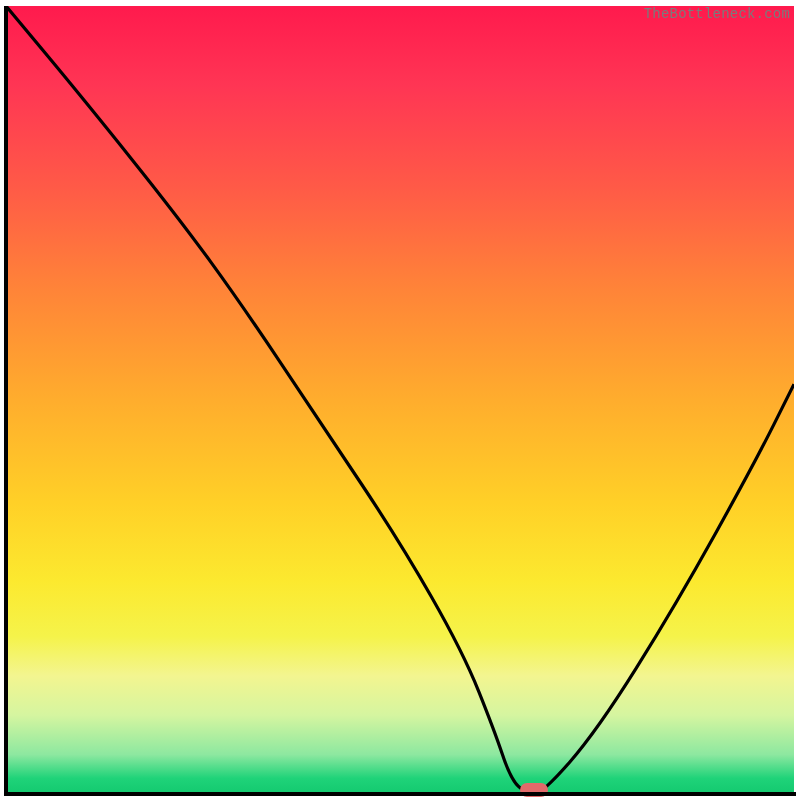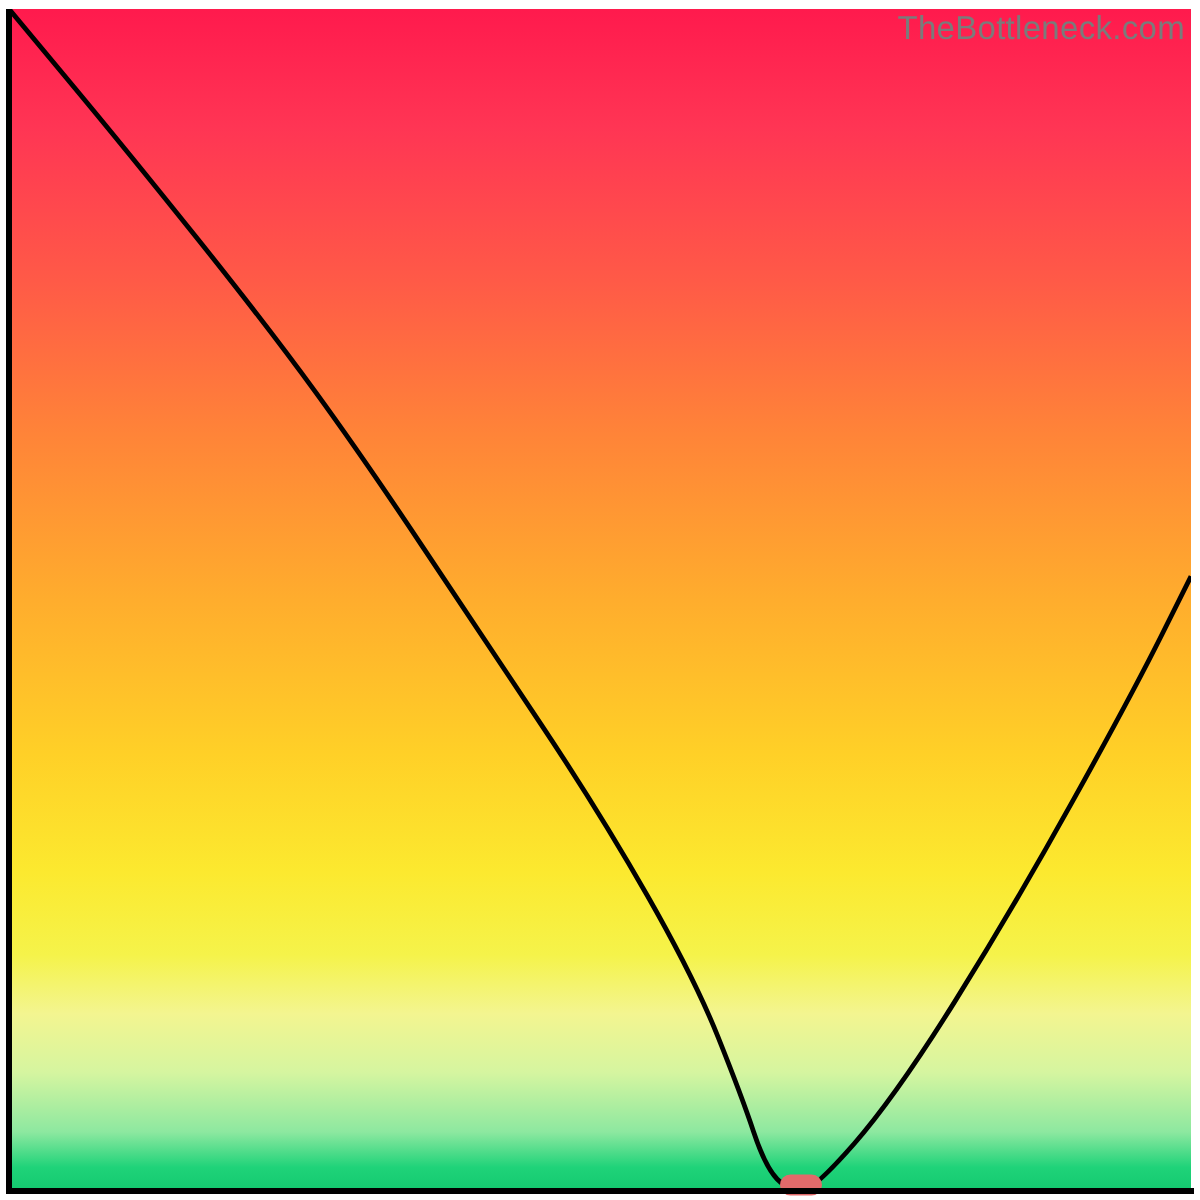--- a/index.html
+++ b/index.html
@@ -67,22 +67,22 @@
     width: 28px;
     height: 14px;
     border-radius: 7px;
     background: #e26a6a;
     transform: translate(-50%, -50%);
   }
   .watermark {
     position: absolute;
     top: 6px;
     right: 10px;
-    font-family: Liberation Sans, sans-serif;
-    font-size: 22px;
+    font-family: Liberation Mono, monospace;
+    font-size: 14px;
     color: #7b7b7b;
     letter-spacing: 0.2px;
   }
 </style>
 </head>
 <body>
 
 <div class="chart-container">
   <div class="plot-area"></div>
 

